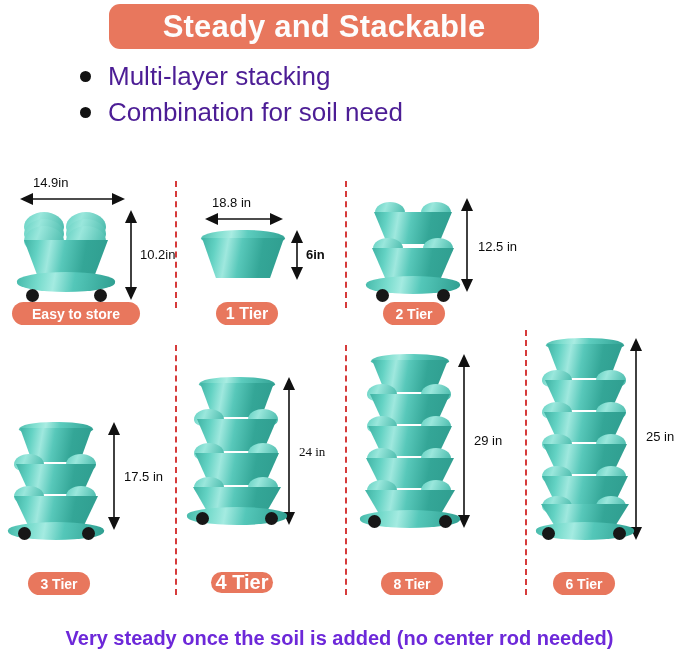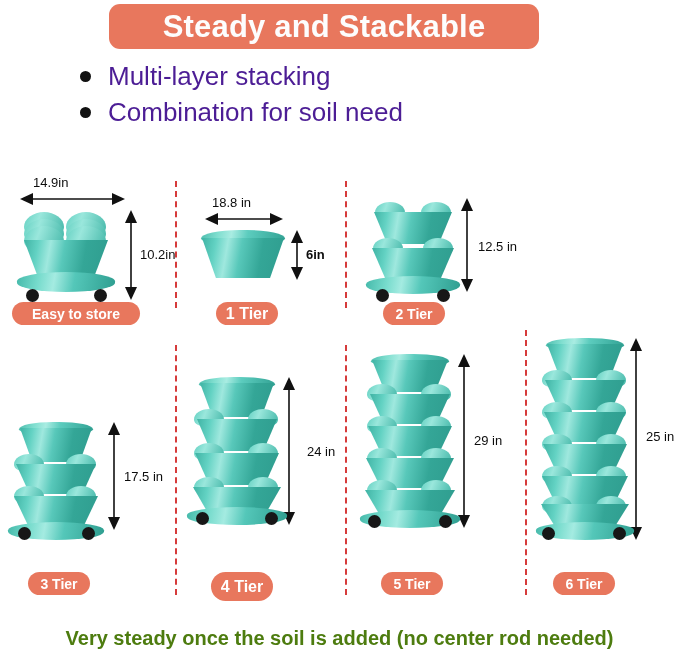--- a/index.html
+++ b/index.html
@@ -162,21 +162,21 @@
 
   
   #footer-caption {
     position: absolute;
     left: 0;
     top: 628px;
     width: 679px;
     text-align: center;
     font-size: 20px;
     font-weight: bold;
-    color: #4d7c0f;
+    color: #6d28d9;
     line-height: 1;
     white-space: nowrap;
   }
 </style>
 </head>
 <body>
 
 <div id="title-badge">
   <span class="title-text">Steady and Stackable</span>
 </div>
@@ -313,40 +313,40 @@
   </div>
 </div>
 
 <div class="item" style="left:175px; top:375px; width:170px; height:220px;">
 
   <svg class="arrow-svg" style="left:107px; top:2px;" width="14" height="148" viewBox="0 0 14 148">
     <line x1="7" y1="9" x2="7" y2="139" stroke="#111" stroke-width="1.6"></line>
     <polygon points="7,0 1,13 13,13" fill="#111"></polygon>
     <polygon points="7,148 1,135 13,135" fill="#111"></polygon>
   </svg>
-  <span class="dim-label" style="left:132px; top:70px;">24 in</span>
+  <span class="dim-label" style="left:124px; top:70px;font-family:Liberation Serif, serif;">24 in</span>
 
   <div class="stack" style="left:16px; top:2px; width:92px; height:148px;">
     <div class="pot rim" style="left:46px; top:0px; width:76px; height:12px;"></div>
     <div class="pot" style="left:46px; top:6px; width:74px; height:34px;"></div>
     <div class="lobe" style="left:3px; top:32px; width:30px; height:18px;"></div>
     <div class="lobe" style="left:57px; top:32px; width:30px; height:18px;"></div>
     <div class="pot" style="left:46px; top:42px; width:80px; height:32px;"></div>
     <div class="lobe" style="left:3px; top:66px; width:30px; height:18px;"></div>
     <div class="lobe" style="left:57px; top:66px; width:30px; height:18px;"></div>
     <div class="pot" style="left:46px; top:76px; width:84px; height:32px;"></div>
     <div class="lobe" style="left:3px; top:100px; width:30px; height:18px;"></div>
     <div class="lobe" style="left:57px; top:100px; width:30px; height:18px;"></div>
     <div class="pot" style="left:46px; top:110px; width:88px; height:26px;"></div>
     <div class="saucer" style="left:46px; top:130px; width:100px; height:18px;"></div>
     <div class="caster" style="left:5px; width:13px; height:13px;"></div>
     <div class="caster" style="left:74px; width:13px; height:13px;"></div>
   </div>
 
-  <div class="pill" style="left:36px; top:197px; width:62px; height:29px; font-size:16px;">
+  <div class="pill" style="left:36px; top:197px; width:62px; height:21px; font-size:20px;">
     <span>4 Tier</span>
   </div>
 </div>
 
 <div class="item" style="left:345px; top:348px; width:180px; height:247px;">
 
   <svg class="arrow-svg" style="left:112px; top:6px;" width="14" height="174" viewBox="0 0 14 174">
     <line x1="7" y1="9" x2="7" y2="165" stroke="#111" stroke-width="1.6"></line>
     <polygon points="7,0 1,13 13,13" fill="#111"></polygon>
     <polygon points="7,174 1,161 13,161" fill="#111"></polygon>
@@ -367,21 +367,21 @@
     <div class="pot" style="left:47px; top:104px; width:88px; height:30px;"></div>
     <div class="lobe" style="left:4px; top:126px; width:30px; height:18px;"></div>
     <div class="lobe" style="left:58px; top:126px; width:30px; height:18px;"></div>
     <div class="pot" style="left:47px; top:136px; width:90px; height:26px;"></div>
     <div class="saucer" style="left:47px; top:156px; width:100px; height:18px;"></div>
     <div class="caster" style="left:5px; width:13px; height:13px;"></div>
     <div class="caster" style="left:76px; width:13px; height:13px;"></div>
   </div>
 
   <div class="pill" style="left:36px; top:224px; width:62px; height:23px; font-size:14px;">
-    <span>5 Tier</span>
+    <span>8 Tier</span>
   </div>
 </div>
 
 <div class="item" style="left:525px; top:330px; width:154px; height:265px;">
 
   <svg class="arrow-svg" style="left:104px; top:8px;" width="14" height="202" viewBox="0 0 14 202">
     <line x1="7" y1="9" x2="7" y2="193" stroke="#111" stroke-width="1.6"></line>
     <polygon points="7,0 1,13 13,13" fill="#111"></polygon>
     <polygon points="7,202 1,189 13,189" fill="#111"></polygon>
   </svg>

